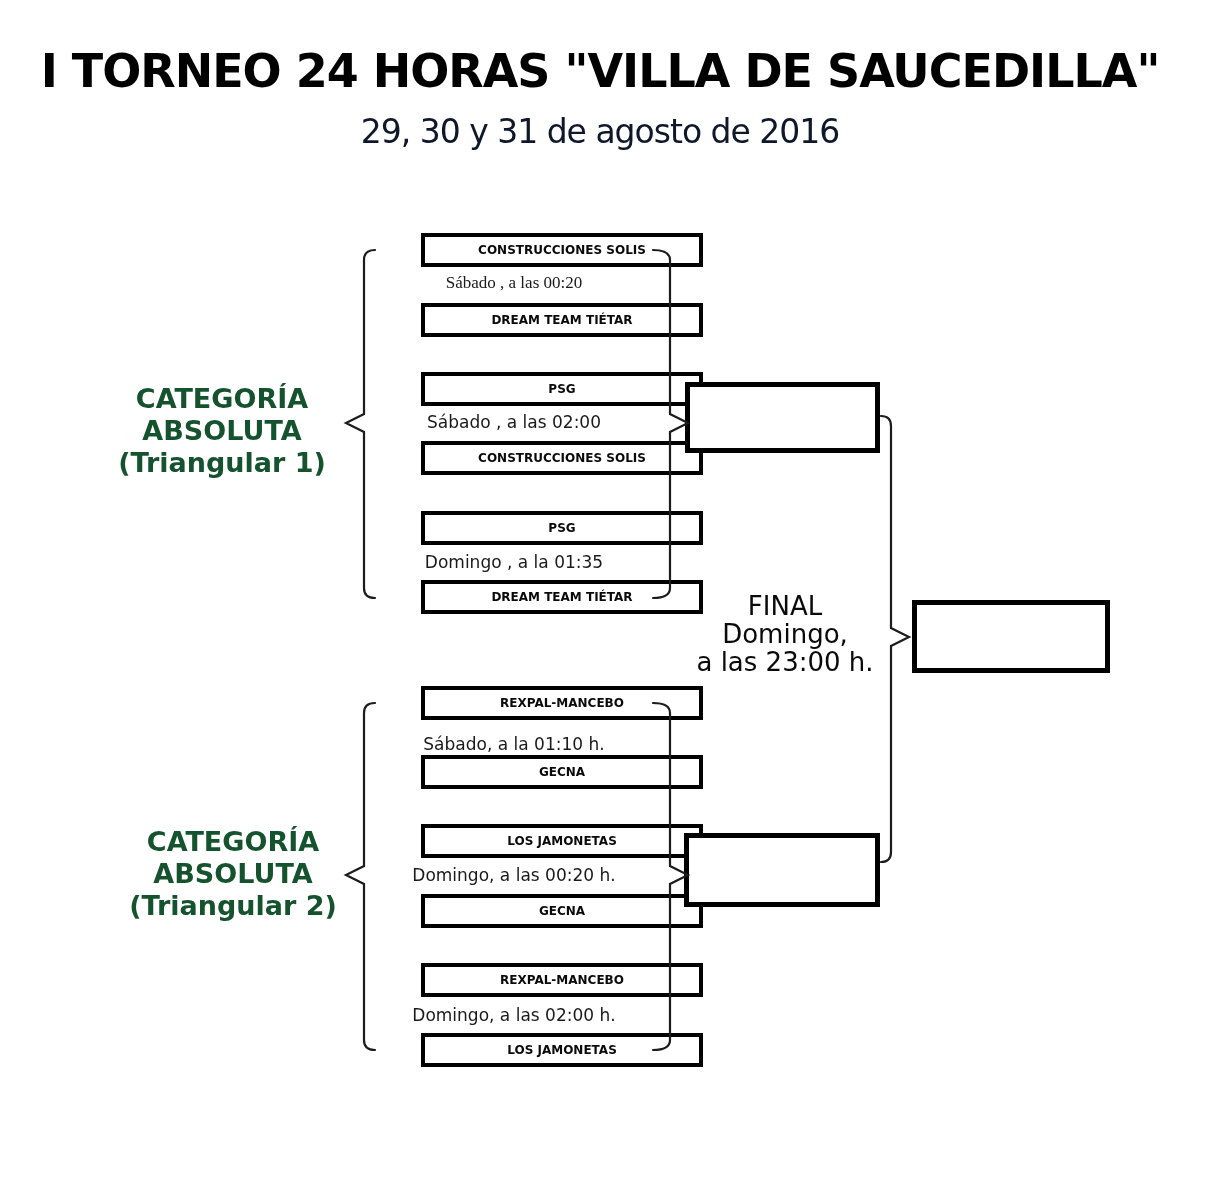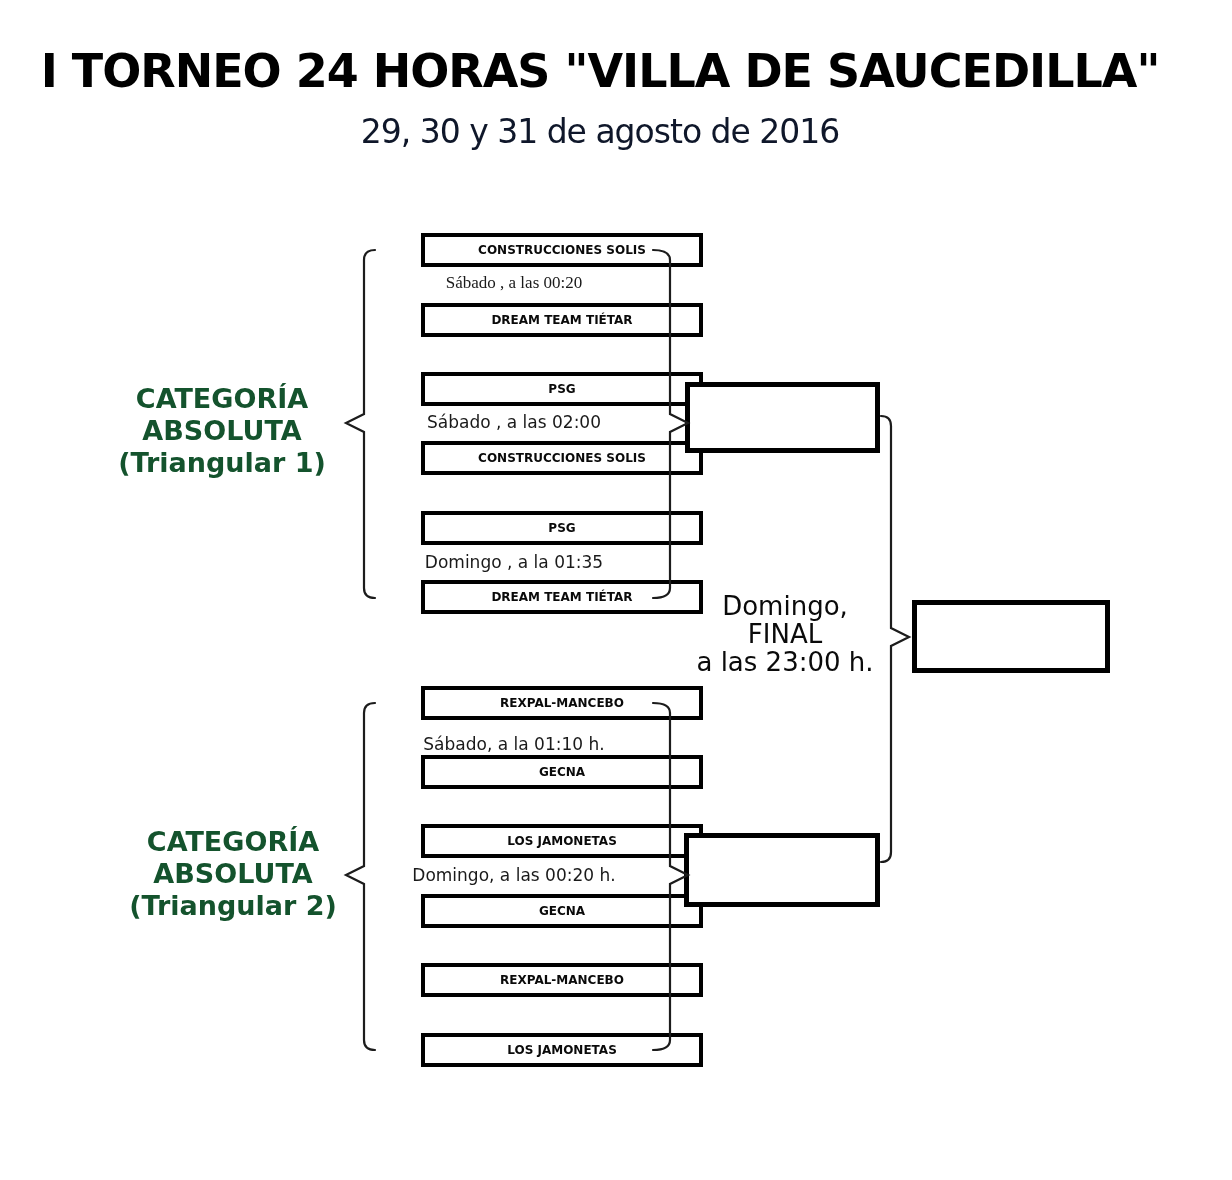--- a/index.html
+++ b/index.html
@@ -141,29 +141,30 @@
 
   <div class="team-box" style="top:686px;">REXPAL-MANCEBO</div>
   <div class="time-label" style="top:725px;margin-top:8px;">Sábado, a la 01:10 h.</div>
   <div class="team-box" style="top:755px;">GECNA</div>
 
   <div class="team-box" style="top:824px;">LOS JAMONETAS</div>
   <div class="time-label" style="top:864px;">Domingo, a las 00:20 h.</div>
   <div class="team-box" style="top:894px;">GECNA</div>
 
   <div class="team-box" style="top:963px;">REXPAL-MANCEBO</div>
+  <div class="time-label" style="top:1004px;">Domingo, a las 02:00 h.</div>
   <div class="team-box" style="top:1033px;">LOS JAMONETAS</div>
 
   <div class="winner-box sf1"></div>
   <div class="winner-box sf2"></div>
   <div class="winner-box fin"></div>
 
   <div class="final-label">
+    <div>FINAL</div>
     <div>Domingo,</div>
-    <div>FINAL</div>
     <div>a las 23:00 h.</div>
   </div>
 
   <svg class="braces" width="1232" height="1180" viewBox="0 0 1232 1180">
     <path d="M 375 250 Q 364 250 364 260 L 364 414 L 346 423 L 364 432 L 364 588 Q 364 598 375 598"></path>
     <path d="M 653 250 Q 670 250 670 260 L 670 414 L 688 423 L 670 432 L 670 588 Q 670 598 653 598"></path>
     <path d="M 375 703 Q 364 703 364 713 L 364 866 L 346 875 L 364 884 L 364 1040 Q 364 1050 375 1050"></path>
     <path d="M 653 703 Q 670 703 670 713 L 670 866 L 688 875 L 670 884 L 670 1040 Q 670 1050 653 1050"></path>
     <path d="M 881 416 Q 891 416 891 426 L 891 628 L 909 637 L 891 646 L 891 852 Q 891 862 881 862"></path>
   </svg>

